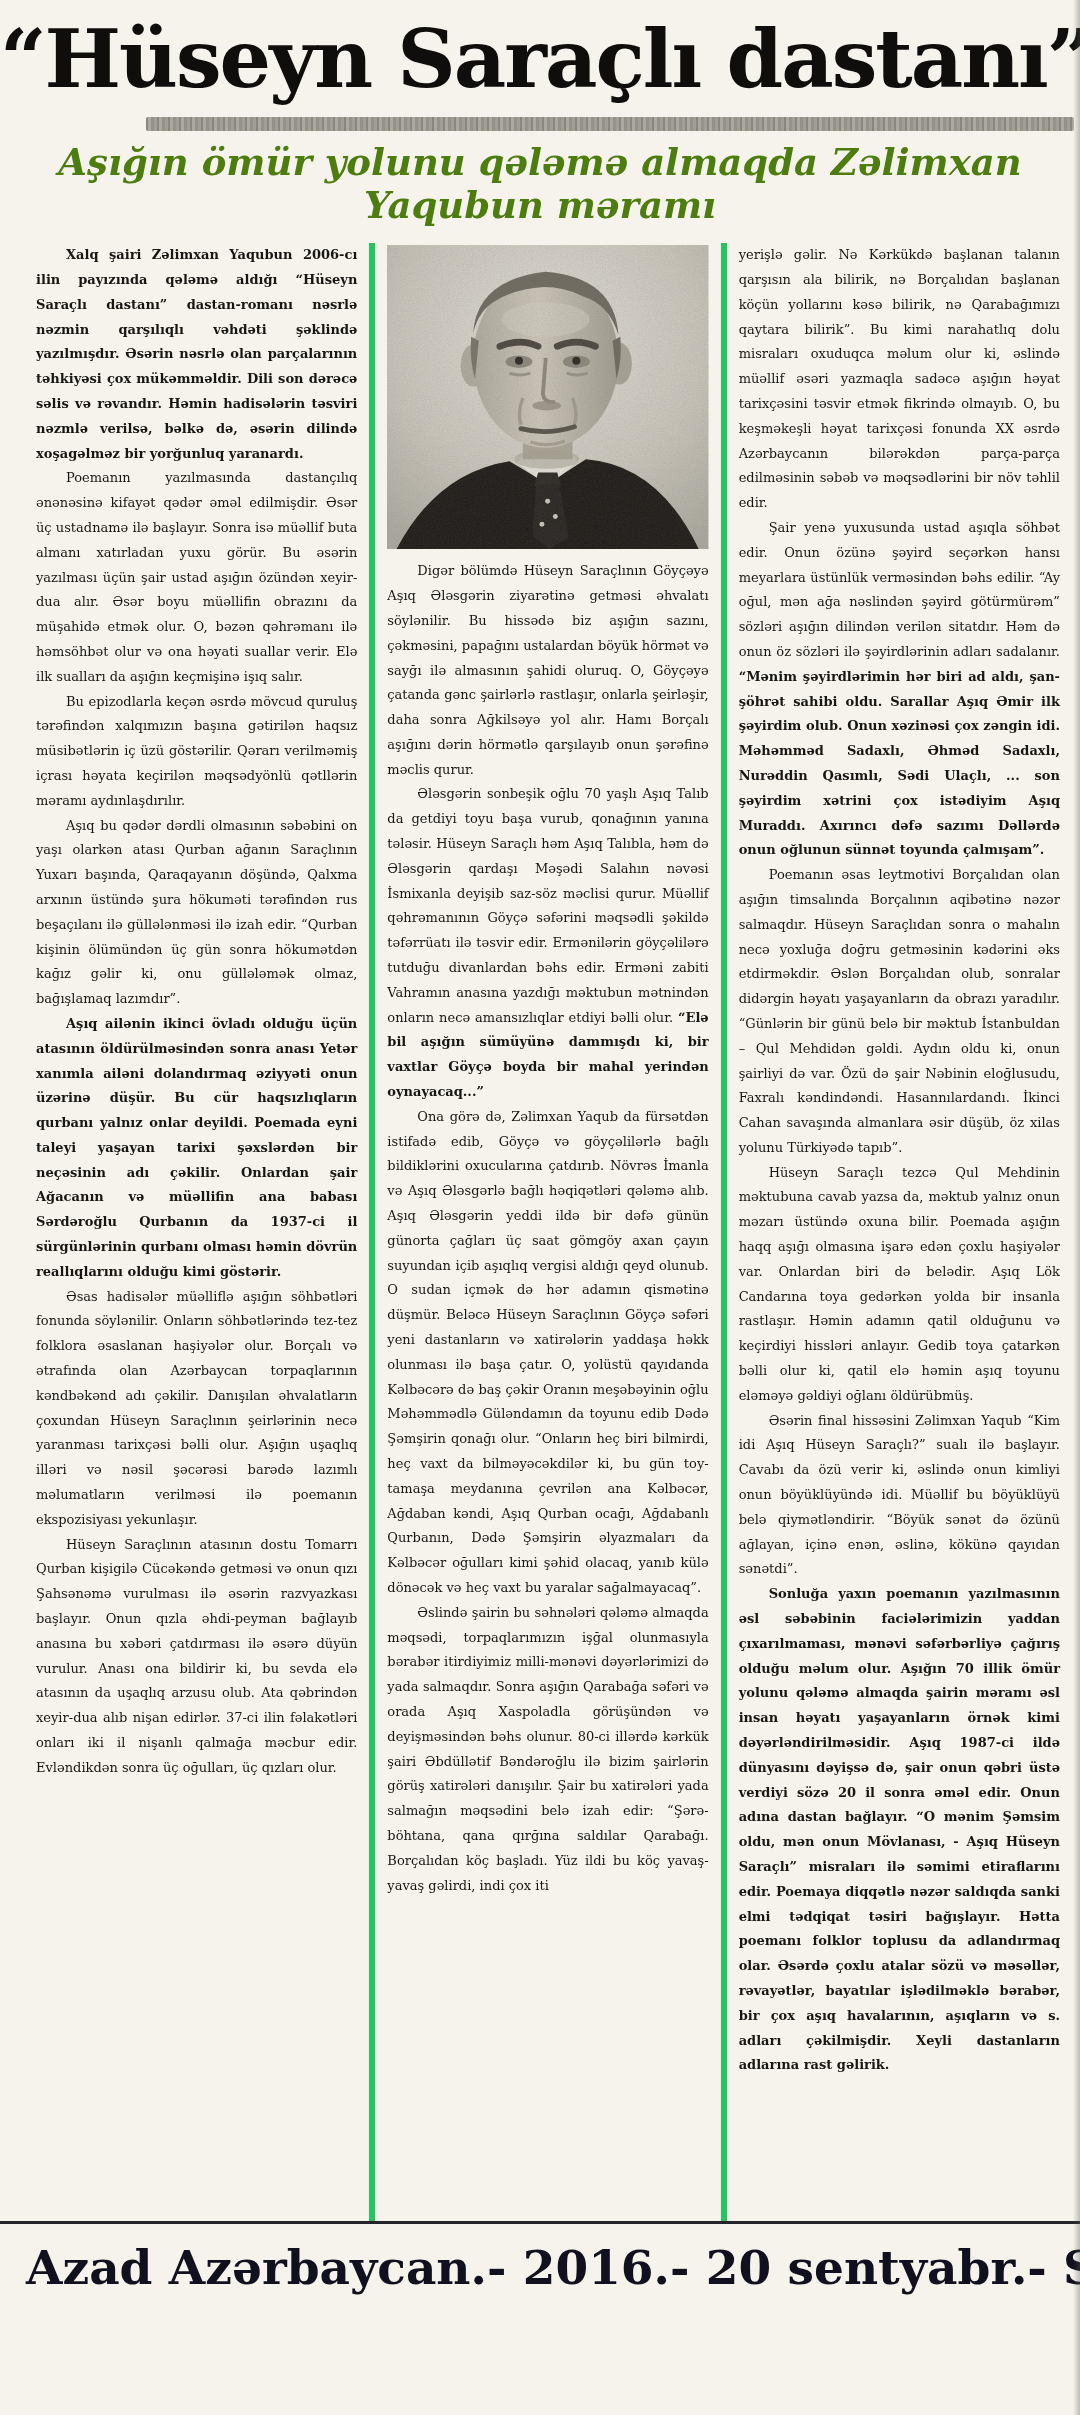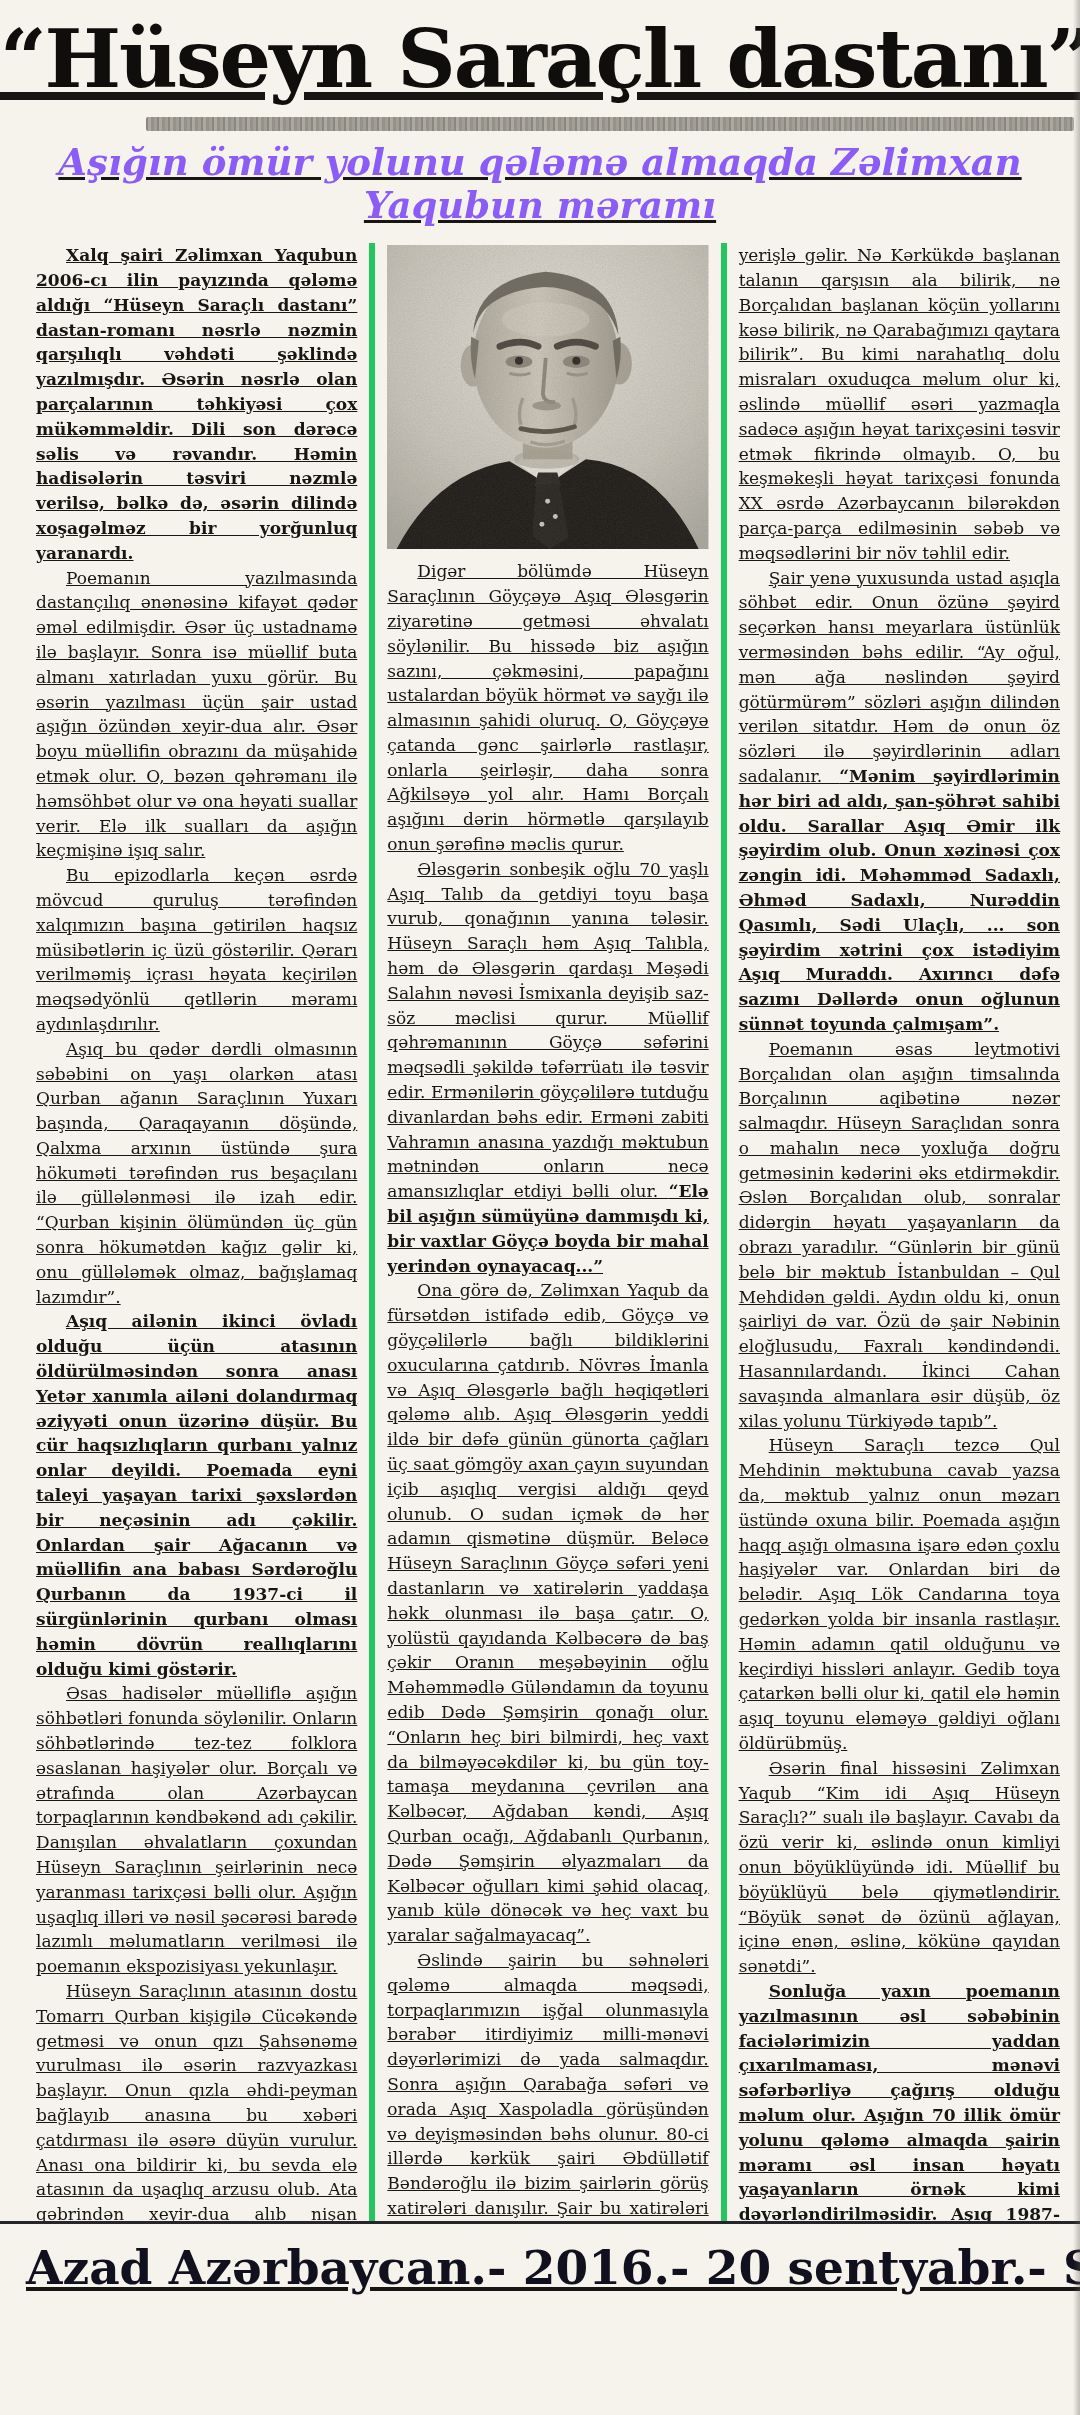--- a/index.html
+++ b/index.html
@@ -4,21 +4,20 @@
 <style>
   html,body{margin:0;padding:0;background:#e9e7e0;}
   .page{
     position:relative;
     width:1080px;height:2415px;
     margin:0 auto;
     background:#f5f3ec;
     font-family:"DejaVu Serif","Liberation Serif",serif;
     color:#171613;
     overflow:hidden;
-    text-decoration:underline;
   }
   .page::after{
     content:"";position:absolute;top:0;right:0;width:7px;height:100%;
     background:linear-gradient(90deg,rgba(0,0,0,0),rgba(90,88,80,.35));
     pointer-events:none;
   }
   .title{
     margin:2px 0 0 0;
     text-align:center;
     font-weight:bold;
@@ -34,36 +33,36 @@
     background:repeating-linear-gradient(90deg,#6f6c64 0 2px,#9a968c 2px 5px,#7c796f 5px 8px,#8d897f 8px 11px);
     opacity:.8;
     border-radius:2px;
   }
   .subtitle{
     text-align:center;
     font-style:italic;
     font-weight:bold;
     font-size:37px;
     line-height:1.16;
-    color:#8b5cf6;
+    color:#4d7c0f;
     margin:0 10px 8px 10px;
   }
   .columns{
     display:flex;
     padding:8px 8px 0 24px;
     height:1978px;
     overflow:hidden;
   }
   .col{flex:1 1 0;padding:0 12px;overflow:hidden;}
   .col + .col{border-left:6px solid #22c55e;}
   .col p{
     margin:0;
     text-indent:30px;
     text-align:justify;
-    font-size:17px;
+    font-size:13px;
     line-height:24.8px;
   }
   .col p.noind{text-indent:0;}
   .b{font-weight:bold;}
   .photo{width:100%;margin:2px 0 10px 0;line-height:0;}
   .photo svg{width:100%;height:auto;display:block;}
   .footer-rule{
     border:none;border-top:3px solid #24242a;
     margin:0;
   }

